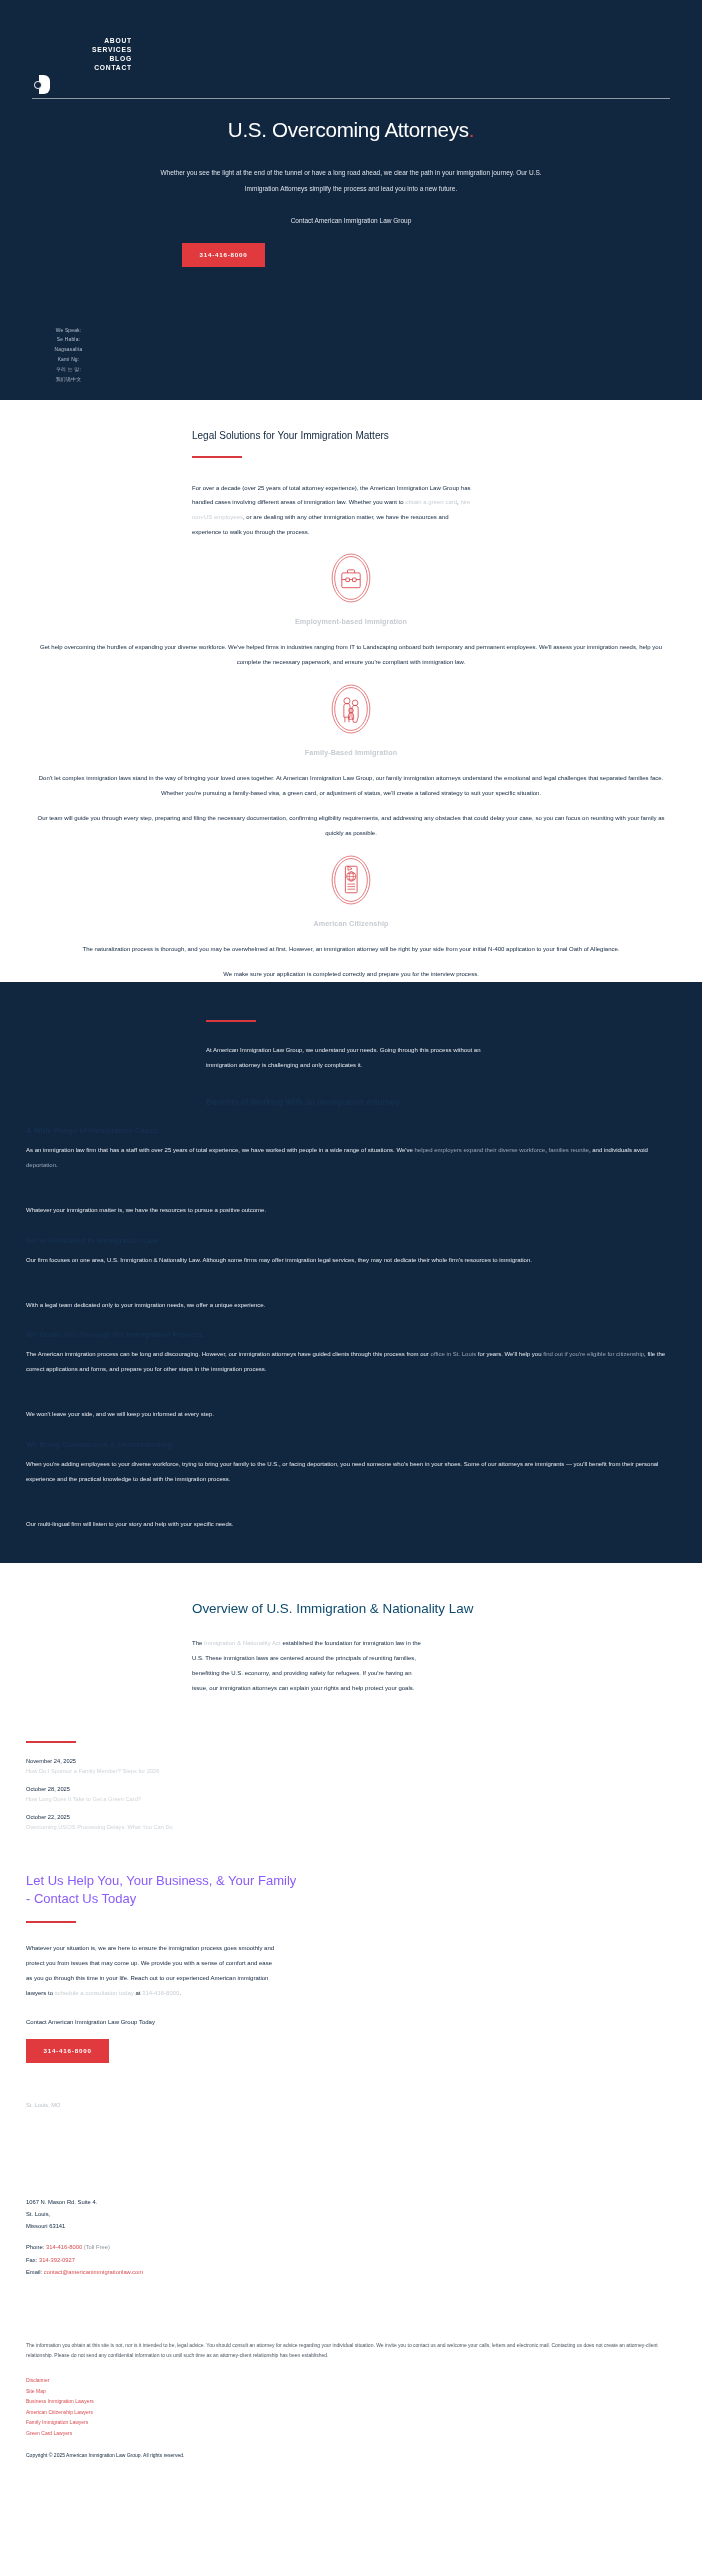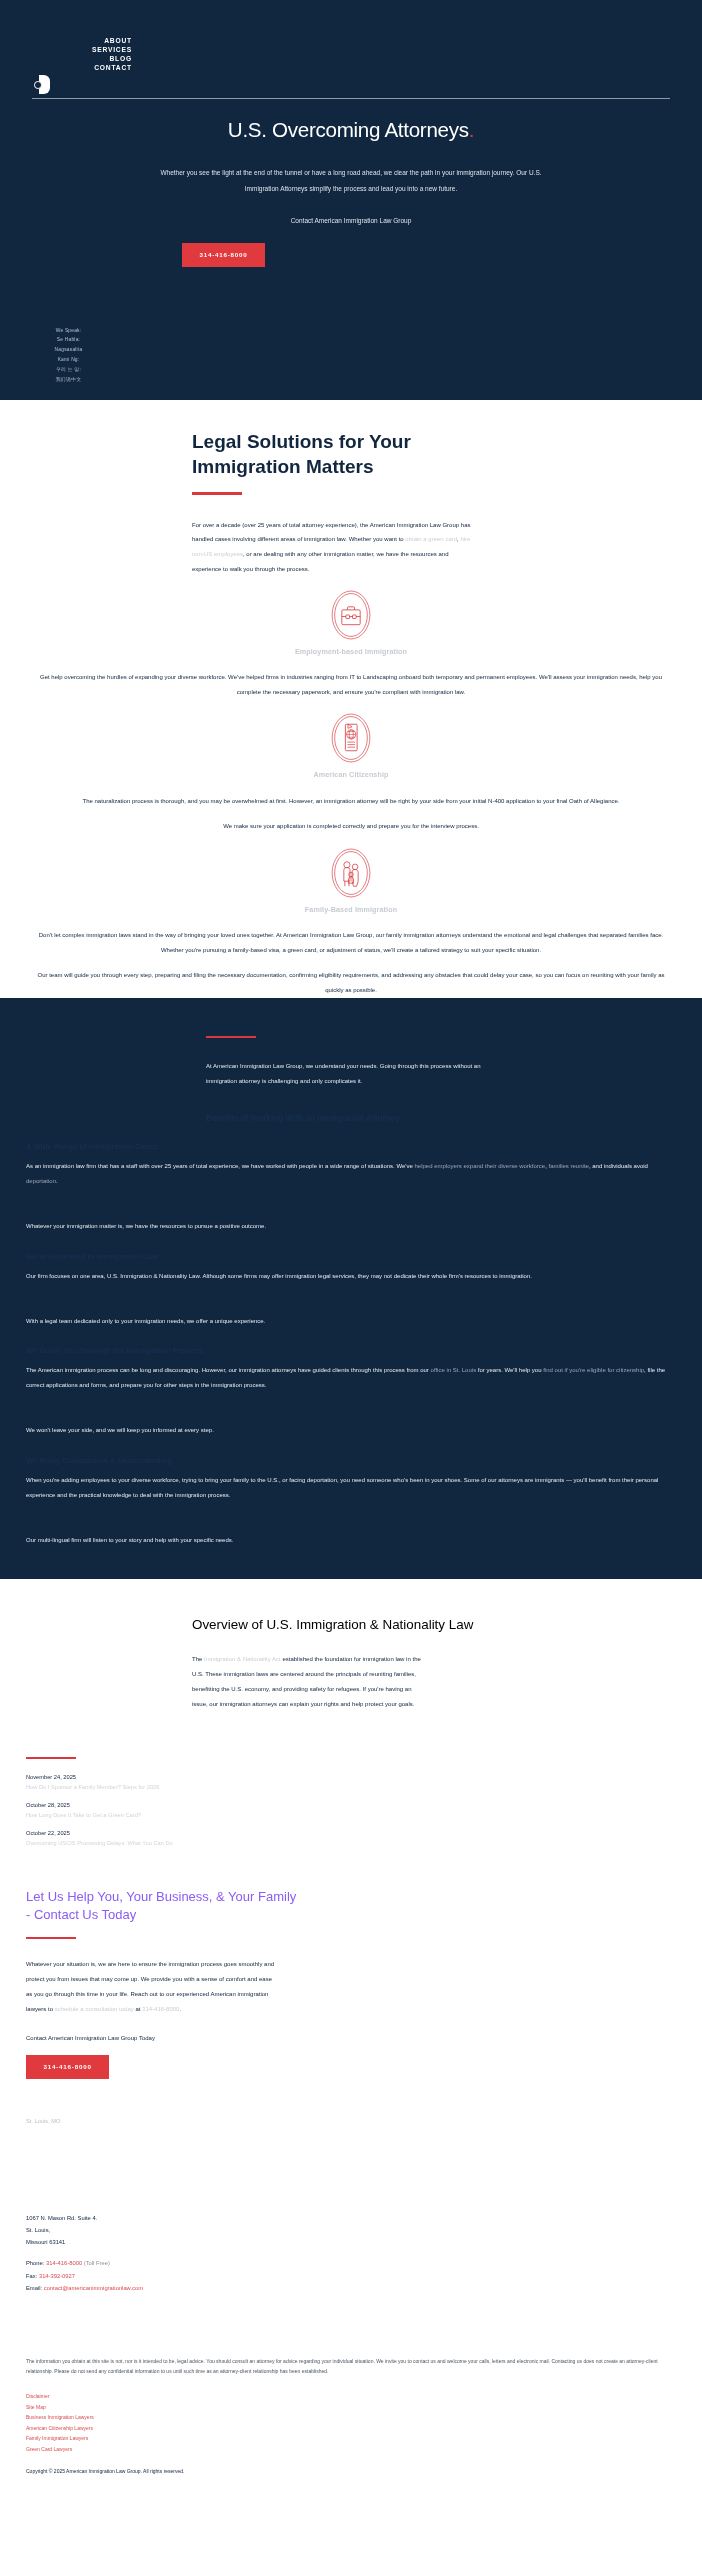--- a/index.html
+++ b/index.html
@@ -53,33 +53,33 @@
     text-align: center; width: 106px; margin-left: 15.5px;
   }
   .we-speak div {
     font-size: 4.9px; color: #b8c2cf; line-height: 2.0; letter-spacing: 0.2px;
   }
 
   
   .legal { padding: 29px 0 0 0; background: #fff; }
   .legal-head { margin-left: 192px; width: 319px; }
   .legal-head h2 {
-    font-size: 19px; font-weight: 700; line-height: 1.32; color: #11263f;
+    font-size: 10px; font-weight: 400; line-height: 1.32; color: #11263f;
   }
   .redbar { width: 50px; height: 2.1px; background: #d9393e; margin-top: 13.4px; }
   .legal-body {
     margin: 23px 0 0 192px; width: 281px;
     font-size: 6px; line-height: 2.45; color: #11263f;
   }
   .legal-body a { color: #c9ced4; text-decoration: none; }
 
   .service { text-align: center; padding-top: 13.4px; }
   .svc-icon { display: block; margin: 0 auto; }
   .svc-title {
-    margin-top: 7px; font-size: 7.2px; font-weight: bold;
+    margin-top: 14px; font-size: 7.2px; font-weight: bold;
     letter-spacing: 0.1px; color: #c7ccd2;
   }
   .svc-text {
     margin: 14.4px auto 0 auto; width: 639px;
     font-size: 6px; line-height: 2.5; color: #11263f; text-align: center;
   }
   .svc-text p + p { margin-top: 10.3px; }
 
   
   .benefits { background: #11263f; padding: 24px 0 31px 0; }
@@ -99,21 +99,21 @@
   .benefits-body p {
     font-size: 6px; line-height: 2.5; color: #e7ebf0; margin-top: 8.2px;
   }
   .benefits-body p.spaced { margin-top: 30px; }
   .benefits-body a { color: #9aa7b6; text-decoration: none; }
 
   
   .overview { background: #fff; padding: 37px 0 0 0; }
   .overview h2 {
     margin-left: 192px; width: 289px;
-    font-size: 13.4px; font-weight: 400; line-height: 1.32; color: #000000;
+    font-size: 13.4px; font-weight: 400; line-height: 1.32; color: #0c4a6e;
   }
   .overview-body {
     margin: 18.5px 0 0 192px; width: 234px;
     font-size: 6px; line-height: 2.5; color: #11263f;
   }
   .overview-body a { color: #c9ced4; text-decoration: none; }
 
   
   .news { background: #fff; padding: 33px 0 0 0; }
   .news h2 {
@@ -216,38 +216,20 @@
       <ellipse cx="39" cy="49" rx="32" ry="42" fill="none" stroke="#d9393e" stroke-width="1.3"></ellipse>
       <rect x="21" y="39" width="36" height="29" rx="2.5" fill="none" stroke="#d9393e" stroke-width="1.6"></rect>
       <path d="M32 39v-4a2 2 0 0 1 2-2h10a2 2 0 0 1 2 2v4" fill="none" stroke="#d9393e" stroke-width="1.6"></path>
       <rect x="29" y="49" width="7" height="7" rx="1" fill="none" stroke="#d9393e" stroke-width="1.6"></rect>
       <rect x="42" y="49" width="7" height="7" rx="1" fill="none" stroke="#d9393e" stroke-width="1.6"></rect>
       <path d="M21 52h8M49 52h8M36 52h6" fill="none" stroke="#d9393e" stroke-width="1.6"></path>
     </svg>
     <div class="svc-title">Employment-based Immigration</div>
     <div class="svc-text">
       <p>Get help overcoming the hurdles of expanding your diverse workforce. We've helped firms in industries ranging from IT to Landscaping onboard both temporary and permanent employees. We'll assess your immigration needs, help you complete the necessary paperwork, and ensure you're compliant with immigration law.</p>
-    </div>
-  </div>
-
-  <div class="service">
-    <svg class="svc-icon" width="40" height="50" viewBox="0 0 78 98">
-      <ellipse cx="39" cy="49" rx="37" ry="47" fill="none" stroke="#d9393e" stroke-width="1.3"></ellipse>
-      <ellipse cx="39" cy="49" rx="32" ry="42" fill="none" stroke="#d9393e" stroke-width="1.3"></ellipse>
-      <rect x="28" y="22" width="23" height="52" rx="2" fill="none" stroke="#d9393e" stroke-width="1.6"></rect>
-      <path d="M33 22l8 5-8 3z" fill="none" stroke="#d9393e" stroke-width="1.4"></path>
-      <circle cx="39.5" cy="42" r="9" fill="none" stroke="#d9393e" stroke-width="1.4"></circle>
-      <ellipse cx="39.5" cy="42" rx="4" ry="9" fill="none" stroke="#d9393e" stroke-width="1.2"></ellipse>
-      <path d="M30.5 42h18M32 36.5h15M32 47.5h15" fill="none" stroke="#d9393e" stroke-width="1.2"></path>
-      <path d="M32 57h15M32 62h15M32 67h15" fill="none" stroke="#d9393e" stroke-width="1.4"></path>
-    </svg>
-    <div class="svc-title">American Citizenship</div>
-    <div class="svc-text">
-      <p>The naturalization process is thorough, and you may be overwhelmed at first. However, an immigration attorney will be right by your side from your initial N-400 application to your final Oath of Allegiance.</p>
-      <p>We make sure your application is completed correctly and prepare you for the interview process.</p>
     </div>
   </div>
 
   <div class="service">
     <svg class="svc-icon" width="40" height="50" viewBox="0 0 78 98">
       <ellipse cx="39" cy="49" rx="37" ry="47" fill="none" stroke="#d9393e" stroke-width="1.3"></ellipse>
       <ellipse cx="39" cy="49" rx="32" ry="42" fill="none" stroke="#d9393e" stroke-width="1.3"></ellipse>
       <circle cx="31" cy="33" r="6" fill="none" stroke="#d9393e" stroke-width="1.5"></circle>
       <path d="M25 43c0-3 3-5 6-5s6 2 6 5v22h-12z" fill="none" stroke="#d9393e" stroke-width="1.5"></path>
       <path d="M27 65v10M35 65v10" fill="none" stroke="#d9393e" stroke-width="1.5"></path>
@@ -255,20 +237,38 @@
       <path d="M41 47c0-3 2.8-5 6-5s6 2 6 5v18l-3 10h-6l-3-10z" fill="none" stroke="#d9393e" stroke-width="1.5"></path>
       <circle cx="39" cy="52" r="4.5" fill="none" stroke="#d9393e" stroke-width="1.5"></circle>
       <path d="M34 61c0-2.5 2.2-4.5 5-4.5s5 2 5 4.5v8h-10z" fill="none" stroke="#d9393e" stroke-width="1.5"></path>
     </svg>
     <div class="svc-title">Family-Based Immigration</div>
     <div class="svc-text">
       <p>Don't let complex immigration laws stand in the way of bringing your loved ones together. At American Immigration Law Group, our family immigration attorneys understand the emotional and legal challenges that separated families face. Whether you're pursuing a family-based visa, a green card, or adjustment of status, we'll create a tailored strategy to suit your specific situation.</p>
       <p>Our team will guide you through every step, preparing and filing the necessary documentation, confirming eligibility requirements, and addressing any obstacles that could delay your case, so you can focus on reuniting with your family as quickly as possible.</p>
     </div>
   </div>
+
+  <div class="service">
+    <svg class="svc-icon" width="40" height="50" viewBox="0 0 78 98">
+      <ellipse cx="39" cy="49" rx="37" ry="47" fill="none" stroke="#d9393e" stroke-width="1.3"></ellipse>
+      <ellipse cx="39" cy="49" rx="32" ry="42" fill="none" stroke="#d9393e" stroke-width="1.3"></ellipse>
+      <rect x="28" y="22" width="23" height="52" rx="2" fill="none" stroke="#d9393e" stroke-width="1.6"></rect>
+      <path d="M33 22l8 5-8 3z" fill="none" stroke="#d9393e" stroke-width="1.4"></path>
+      <circle cx="39.5" cy="42" r="9" fill="none" stroke="#d9393e" stroke-width="1.4"></circle>
+      <ellipse cx="39.5" cy="42" rx="4" ry="9" fill="none" stroke="#d9393e" stroke-width="1.2"></ellipse>
+      <path d="M30.5 42h18M32 36.5h15M32 47.5h15" fill="none" stroke="#d9393e" stroke-width="1.2"></path>
+      <path d="M32 57h15M32 62h15M32 67h15" fill="none" stroke="#d9393e" stroke-width="1.4"></path>
+    </svg>
+    <div class="svc-title">American Citizenship</div>
+    <div class="svc-text">
+      <p>The naturalization process is thorough, and you may be overwhelmed at first. However, an immigration attorney will be right by your side from your initial N-400 application to your final Oath of Allegiance.</p>
+      <p>We make sure your application is completed correctly and prepare you for the interview process.</p>
+    </div>
+  </div>
 </section>
 
 <section class="benefits">
   <div class="benefits-top">
     <div class="redbar"></div>
     <p class="benefits-lead">At American Immigration Law Group, we understand your needs. Going through this process without an immigration attorney is challenging and only complicates it.</p>
   </div>
   <h2 class="benefits-h2">Benefits of Working With an Immigration Attorney:</h2>
 
   <div class="benefits-body">

